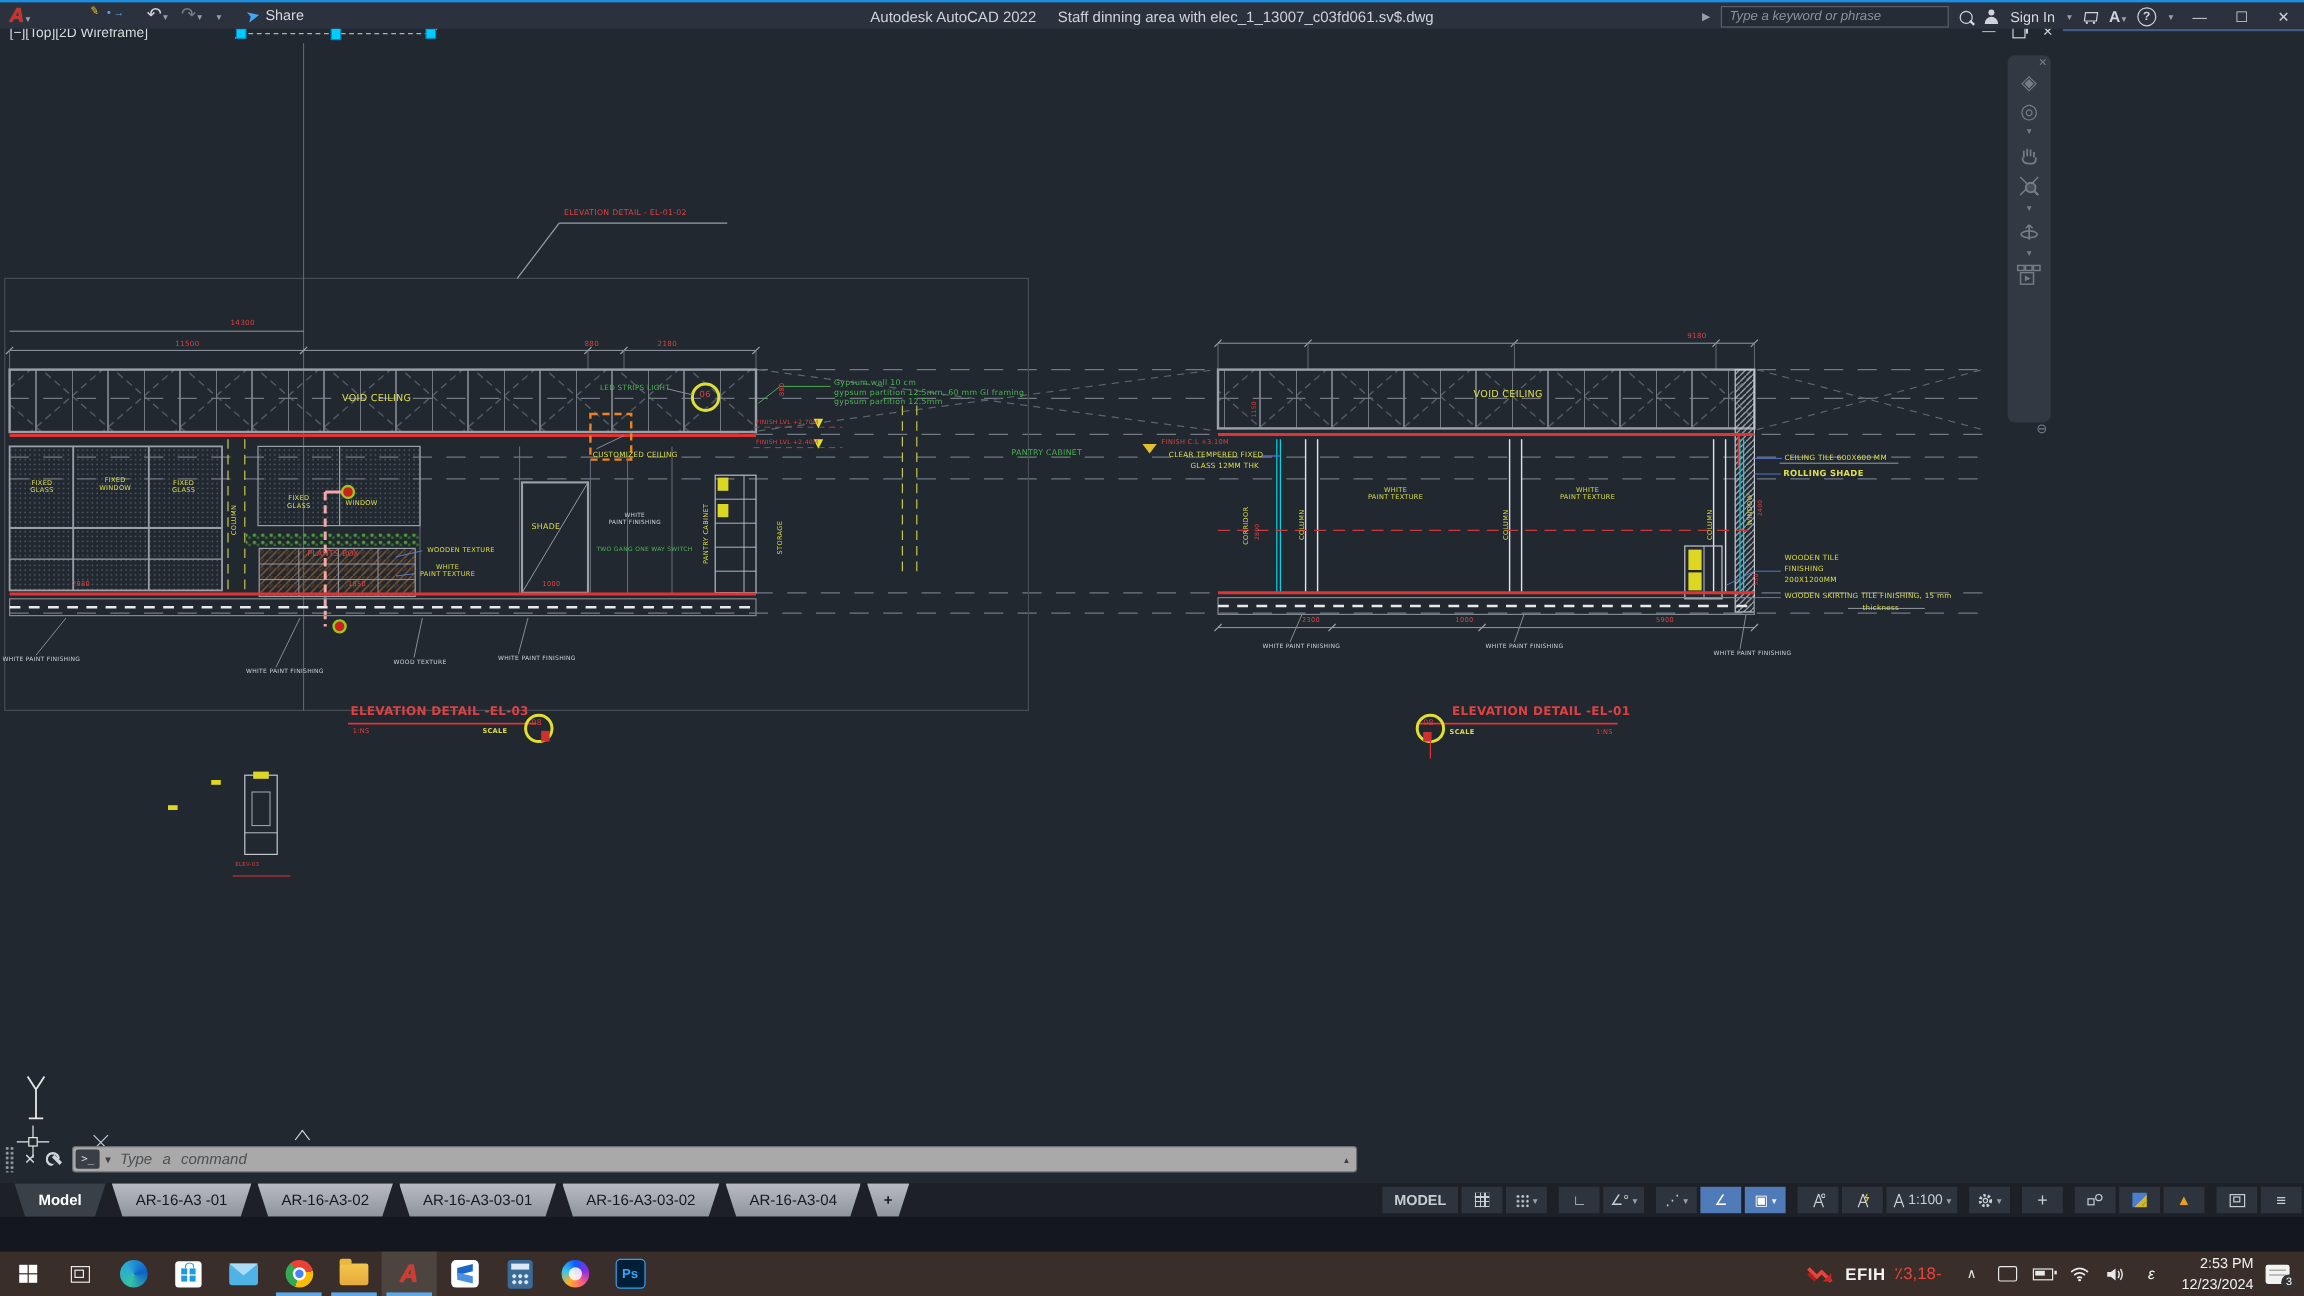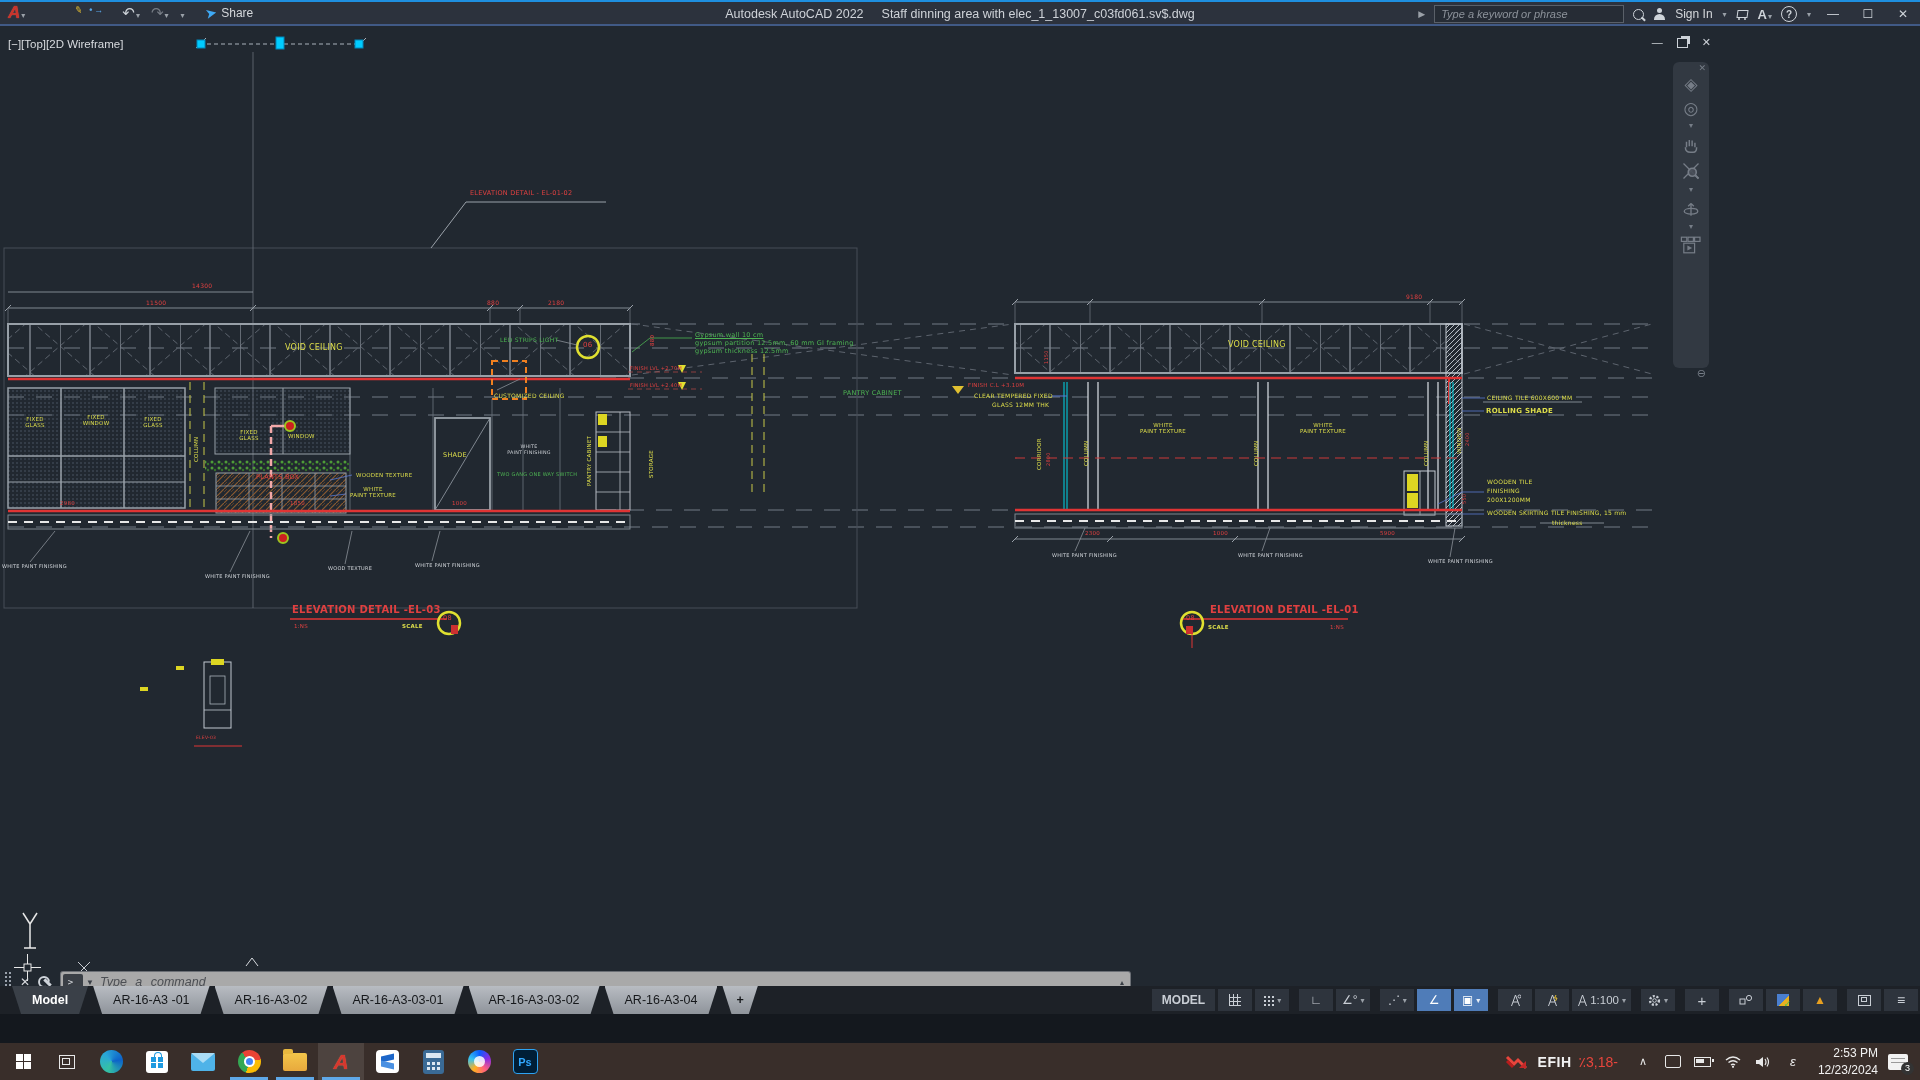--- a/index.html
+++ b/index.html
@@ -41,21 +41,21 @@
   .signin{color:#d5d8dc;font-size:12px;}
   .i-cart{position:relative;width:13px;height:11px;display:inline-block;}
   .i-cart::before{content:"";position:absolute;left:1px;top:1px;width:9px;height:6px;border:1.4px solid #cfd4da;transform:skewX(-8deg);}
   .i-cart::after{content:"";position:absolute;left:2px;top:9px;width:2px;height:2px;border-radius:50%;background:#cfd4da;box-shadow:6px 0 0 #cfd4da;}
   .i-adesk{color:#cfd4da;font-size:13px;font-weight:bold;}
   .i-quest{width:14px;height:14px;border:1.5px solid #cfd4da;border-radius:50%;color:#cfd4da;font-size:10px;
            display:flex;align-items:center;justify-content:center;font-weight:bold;}
   .winbtn{color:#cfd4da;font-size:12px;width:26px;text-align:center;}
   
   .sep{position:absolute;left:0;top:24px;width:1920px;height:2px;background:#415a86;}
-  .canvas{position:absolute;left:0;top:34px;width:1719px;height:960px;background:#212830;overflow:hidden;}
+  .canvas{position:absolute;left:0;top:18px;width:1719px;height:960px;background:#212830;overflow:hidden;}
   .vplabel{position:absolute;left:8px;top:4px;color:#d8dbdf;font-size:11.5px;z-index:5;}
   .doccontrols{position:absolute;right:8px;top:2px;display:flex;gap:14px;z-index:5;color:#cdd2d8;font-size:11px;}
   .restore{position:relative;width:9px;height:8px;border:1.4px solid #cdd2d8;display:inline-block;margin-top:2px;box-shadow:3px -3px 0 -1px #cdd2d8;}
   #linework{position:absolute;left:0;top:0;z-index:1;}
   #anno{position:absolute;left:0;top:0;width:1920px;height:960px;z-index:3;pointer-events:none;}
   .lab{position:absolute;line-height:1.18;letter-spacing:.25px;white-space:pre-line;font-family:"DejaVu Sans",sans-serif;}
   .lab.vert{transform:rotate(-90deg);transform-origin:0 0;white-space:nowrap;}
   .lab.b{font-weight:bold;}
   .c-r{color:#e04040;} .c-y{color:#dede4a;} .c-g{color:#4db352;} .c-w{color:#cfd3d8;}
   
@@ -477,23 +477,23 @@
 
     <div id="anno">
         <div class="lab c-r" style="left: 470px; top: 156px; font-size: 6.5px;">ELEVATION DETAIL - EL-01-02</div>
         <div class="lab c-r" style="left: 192px; top: 248px; font-size: 6px;">14300</div>
         <div class="lab c-r" style="left: 146px; top: 265px; font-size: 6px;">11500</div>
         <div class="lab c-r" style="left: 487px; top: 265px; font-size: 6px;">880</div>
         <div class="lab c-r" style="left: 548px; top: 265px; font-size: 6px;">2180</div>
         <div class="lab c-y" style="left: 285px; top: 309px; font-size: 8px;">VOID CEILING</div>
         <div class="lab c-g" style="left: 500px; top: 302px; font-size: 6px;">LED STRIPS LIGHT</div>
         <div class="lab c-r" style="left: 583px; top: 307px; font-size: 7px;">06</div>
-        <div class="lab c-g" style="left: 695px; top: 298px; font-size: 6.5px; text-decoration: underline;">Gypsum wall 10 cm</div>
+        <div class="lab c-g" style="left: 695px; top: 298px; font-size: 6.5px;">Gypsum wall 10 cm</div>
         <div class="lab c-g" style="left: 695px; top: 306px; font-size: 6.5px;">gypsum partition 12.5mm, 60 mm GI framing</div>
-        <div class="lab c-g" style="left: 695px; top: 314px; font-size: 6.5px;">gypsum thickness 12.5mm</div>
+        <div class="lab c-g" style="left: 695px; top: 314px; font-size: 6.5px;">gypsum partition 12.5mm</div>
         <div class="lab c-r vert" style="left: 649px; top: 312px; font-size: 5.5px;">880</div>
         <div class="lab c-r" style="left: 630px; top: 332px; font-size: 5px;">FINISH LVL +2.70M</div>
         <div class="lab c-r" style="left: 630px; top: 349px; font-size: 5px;">FINISH LVL +2.40M</div>
         <div class="lab c-y" style="left: 494px; top: 358px; font-size: 6px;">CUSTOMIZED CEILING</div>
         <div class="lab c-y" style="left: 14px; top: 382px; font-size: 5.5px; width: 42px; text-align: center;">FIXED
 GLASS</div>
         <div class="lab c-y" style="left: 70px; top: 380px; font-size: 5.5px; width: 52px; text-align: center;">FIXED
 WINDOW</div>
         <div class="lab c-y" style="left: 132px; top: 382px; font-size: 5.5px; width: 42px; text-align: center;">FIXED
 GLASS</div>

